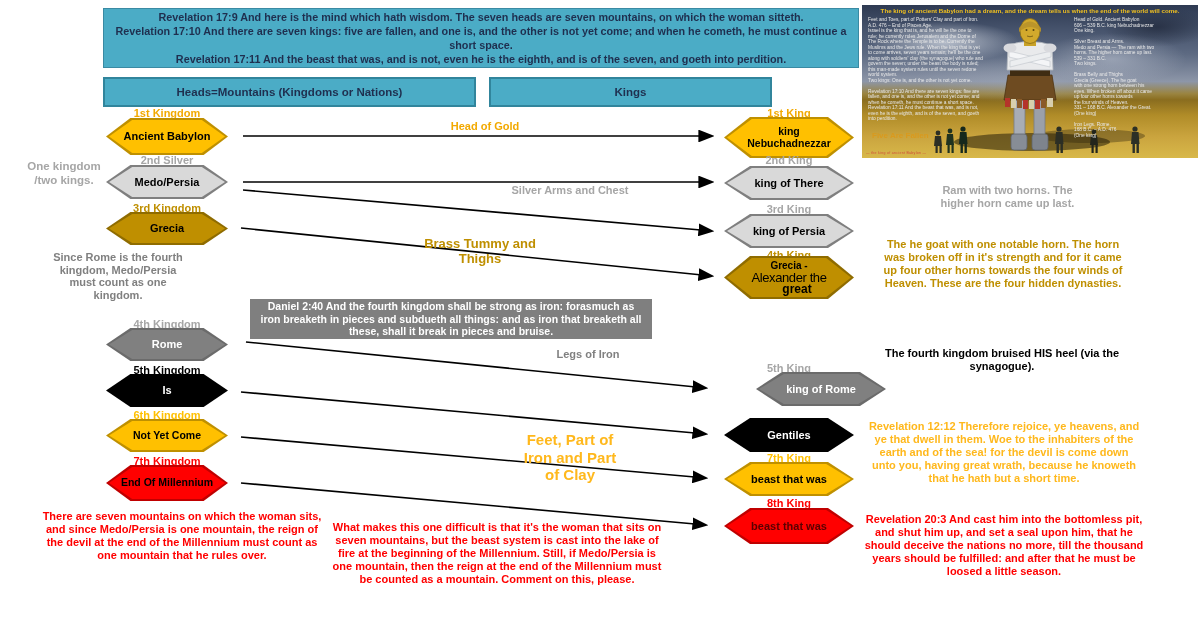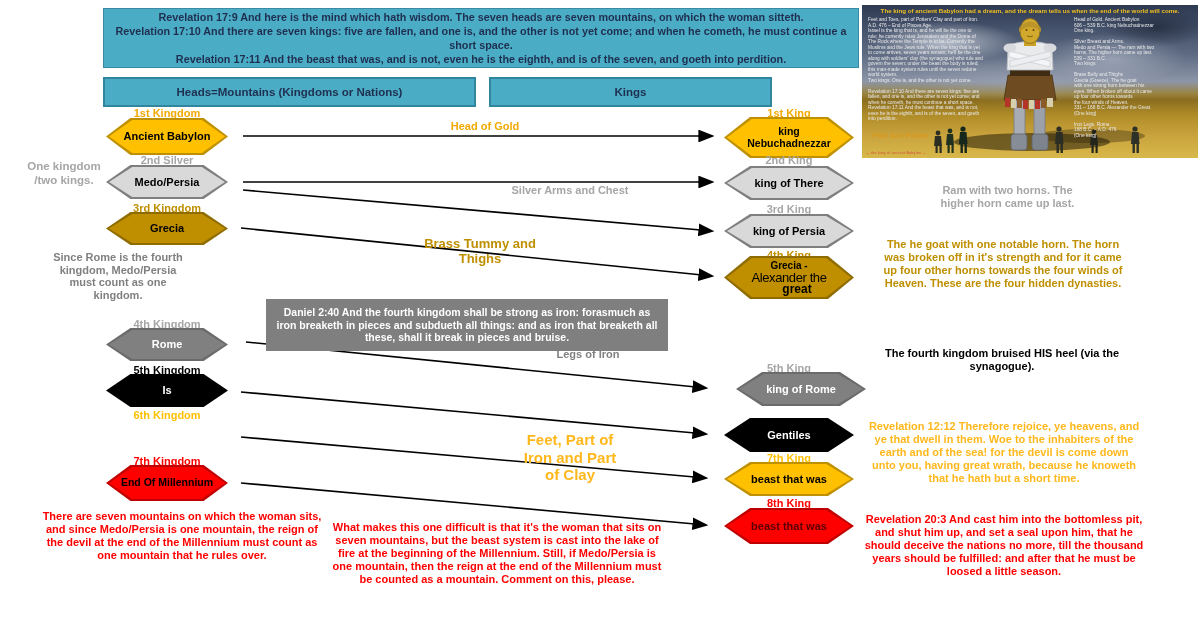--- a/index.html
+++ b/index.html
@@ -101,29 +101,34 @@
   </div>
 
   <div class="klabel" style="left: 106px; top: 364px; width: 122px; color: rgb(0, 0, 0);">5th Kingdom</div>
   <div class="hex" style="left:106px;top:374px;width:122px;height:33px;">
     <div class="shape bord" style="background: rgb(0, 0, 0);"></div>
     <div class="shape fill" style="background: rgb(0, 0, 0);"></div>
     <div class="txt" style="color: rgb(255, 255, 255);">Is</div>
   </div>
 
   <div class="klabel" style="left: 106px; top: 409px; width: 122px; color: rgb(255, 192, 0);">6th Kingdom</div>
+  <div class="hex" style="left:106px;top:419px;width:122px;height:33px;">
+    <div class="shape bord" style="background: rgb(191, 144, 0);"></div>
+    <div class="shape fill" style="background: rgb(255, 192, 0);"></div>
+    <div class="txt" style="font-size: 10.5px; color: rgb(0, 0, 0);">Not Yet Come</div>
+  </div>
 
   <div class="klabel" style="left: 106px; top: 455px; width: 122px; color: rgb(255, 0, 0);">7th Kingdom</div>
   <div class="hex" style="left:106px;top:465px;width:122px;height:36px;">
     <div class="shape bord" style="background: rgb(192, 0, 0);"></div>
     <div class="shape fill" style="background: rgb(255, 0, 0);"></div>
     <div class="txt" style="font-size: 10.5px; padding: 0px 14px; color: rgb(0, 0, 0);">End Of Millennium</div>
   </div>
 
-  <div class="danielbox abs" style="left:266px;top:299px;width:402px;height:52px;">Daniel 2:40  And the fourth kingdom shall be strong as iron: forasmuch as iron breaketh in pieces and subdueth all things: and as iron that breaketh all these, shall it break in pieces and bruise.</div>
+  <div class="danielbox abs" style="left:250px;top:299px;width:402px;height:40px;">Daniel 2:40  And the fourth kingdom shall be strong as iron: forasmuch as iron breaketh in pieces and subdueth all things: and as iron that breaketh all these, shall it break in pieces and bruise.</div>
 
   <div class="note b" style="left: 418px; top: 120px; width: 134px; font-size: 11px; color: rgb(242, 169, 0);">Head of Gold</div>
   <div class="note" style="left: 506px; top: 184px; width: 128px; font-weight: 600; font-size: 11px; color: rgb(166, 166, 166);">Silver Arms and Chest</div>
   <div class="note b" style="left: 424px; top: 236px; width: 112px; font-size: 13px; color: rgb(191, 143, 0);">Brass Tummy and Thighs</div>
   <div class="note b" style="left: 528px; top: 348px; width: 120px; font-size: 11px; color: rgb(128, 128, 128);">Legs of Iron</div>
   <div class="note b" style="left: 516px; top: 431px; width: 108px; font-size: 15px; color: rgb(255, 184, 28);">Feet, Part of Iron and Part of Clay</div>
 
   <div class="klabel" style="left: 724px; top: 107px; width: 130px; color: rgb(242, 169, 0);">1st King</div>
   <div class="hex" style="left:724px;top:117px;width:130px;height:41px;">
     <div class="shape bord" style="background: rgb(191, 144, 0);"></div>
@@ -152,21 +157,21 @@
     <div class="shape bord" style="background: rgb(143, 108, 0);"></div>
     <div class="shape fill" style="background: rgb(191, 143, 0);"></div>
     <div class="txt" style="line-height:1;">
       <span style="font-size: 10px; color: rgb(0, 0, 0);">Grecia -</span>
       <span style="font-size: 13px; font-weight: 400; letter-spacing: -0.4px; color: rgb(0, 0, 0);">Alexander the</span>
       <span style="font-size: 12px; margin-top: -1px; color: rgb(0, 0, 0); padding-left: 16px;">great</span>
     </div>
   </div>
 
   <div class="klabel" style="left: 724px; top: 362px; width: 130px; color: rgb(166, 166, 166);">5th King</div>
-  <div class="hex" style="left:736px;top:372px;width:130px;height:34px;">
+  <div class="hex" style="left:756px;top:372px;width:130px;height:34px;">
     <div class="shape bord" style="background: rgb(107, 107, 107);"></div>
     <div class="shape fill" style="background: rgb(128, 128, 128);"></div>
     <div class="txt" style="color: rgb(255, 255, 255);">king of Rome</div>
   </div>
 
   <div class="klabel" style="left: 724px; top: 407px; width: 130px; color: rgb(0, 0, 0); margin-top: 32px;">6th King</div>
   <div class="hex" style="left:724px;top:418px;width:130px;height:34px;">
     <div class="shape bord" style="background: rgb(0, 0, 0);"></div>
     <div class="shape fill" style="background: rgb(0, 0, 0);"></div>
     <div class="txt" style="color: rgb(255, 255, 255);">Gentiles</div>

